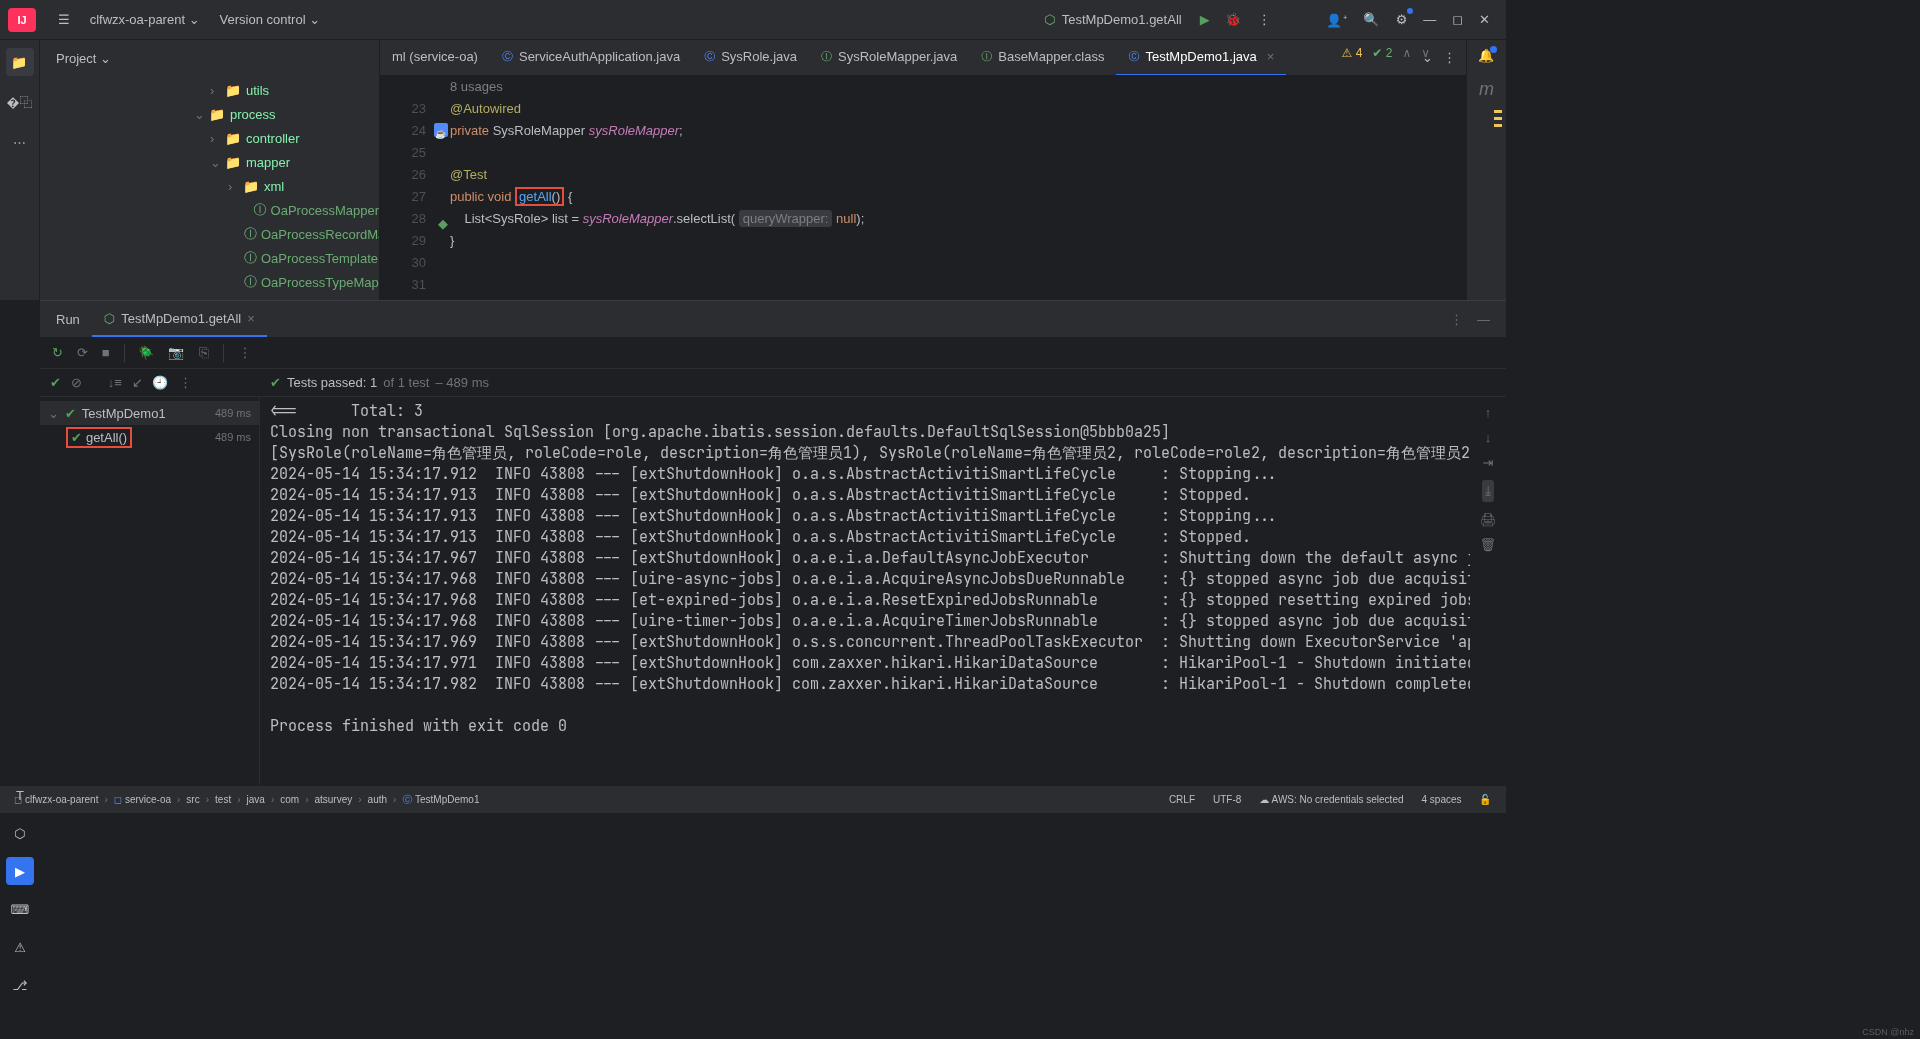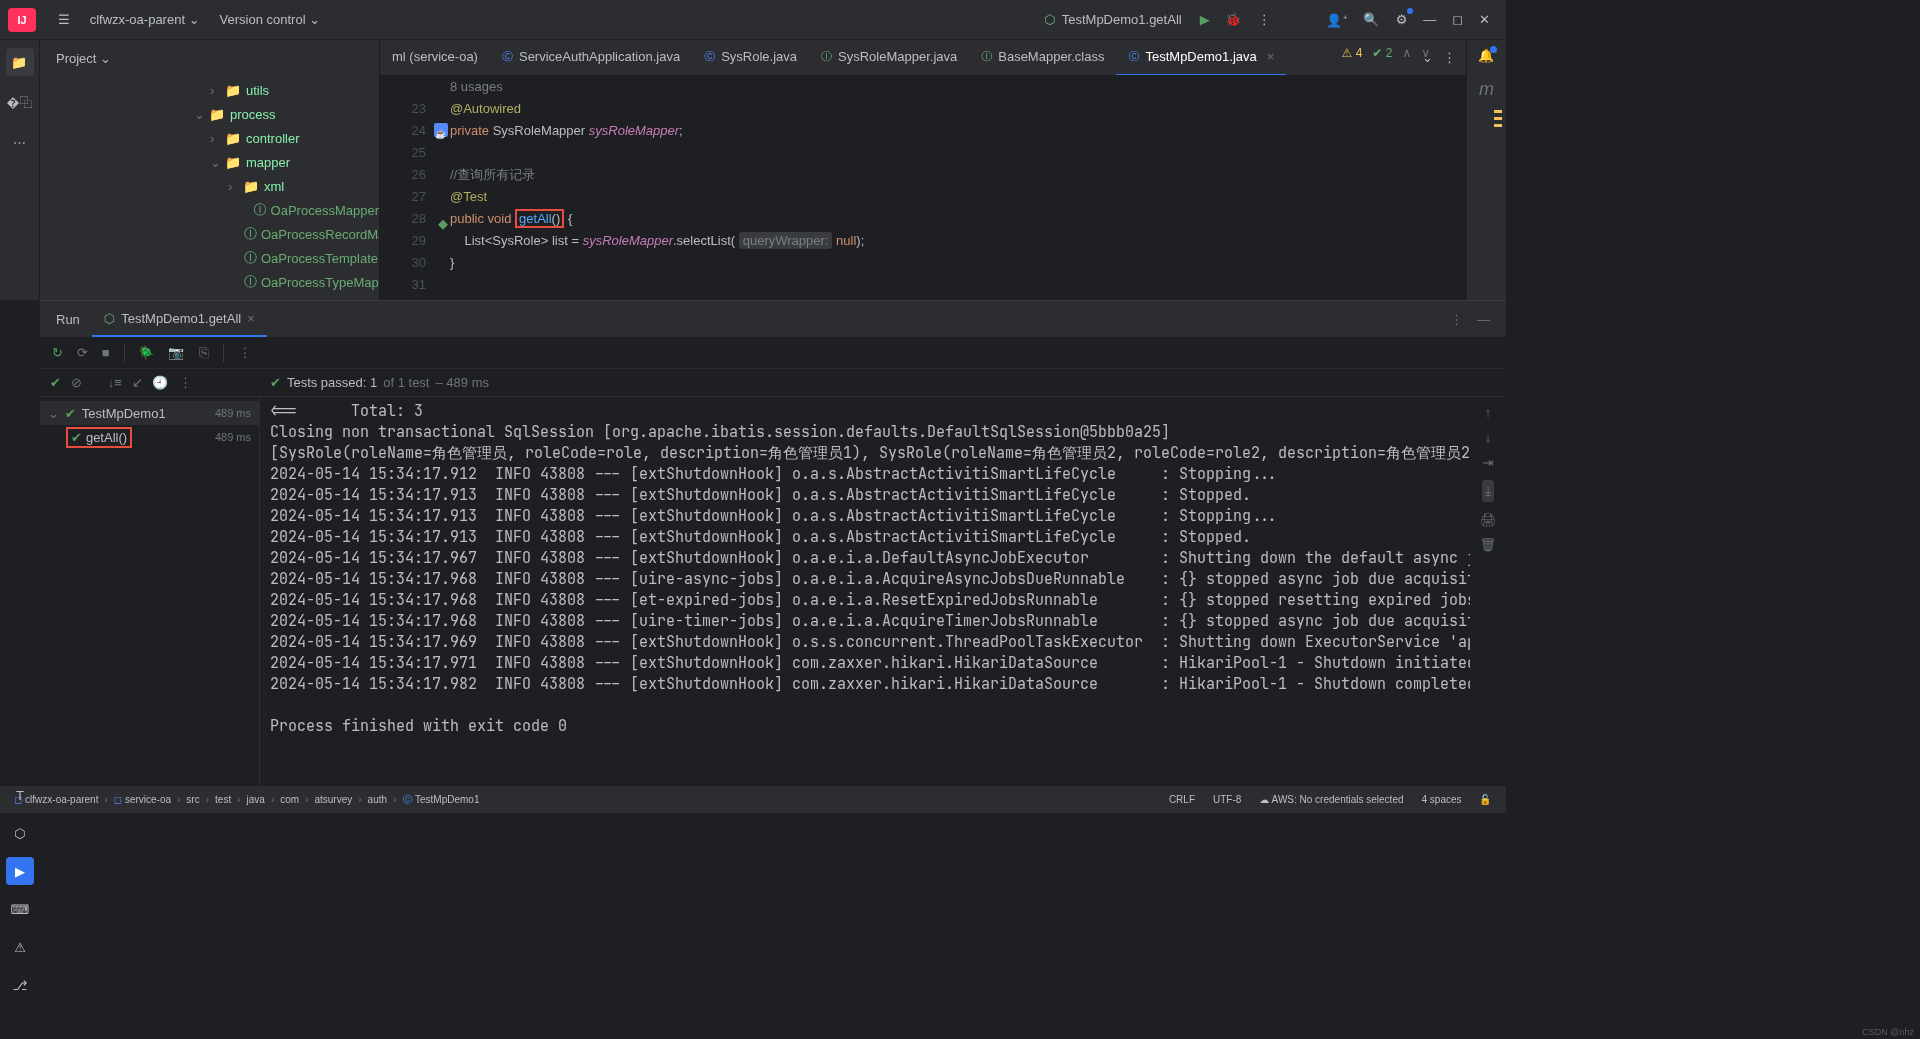--- a/index.html
+++ b/index.html
@@ -239,21 +239,20 @@
         <div class="gline" style="position:relative">28<span style="position:absolute;right:-22px;top:5px;color:#599e5e">◆</span></div>
         <div class="gline">29</div>
         <div class="gline">30</div>
         <div class="gline">31</div>
       </div>
       <div class="code-lines">
         <div class="line"><span class="cmt">8 usages</span></div>
         <div class="line"><span class="ann">@Autowired</span></div>
         <div class="line"><span class="kw">private</span> <span class="type">SysRoleMapper</span> <span class="fld">sysRoleMapper</span>;</div>
         <div class="line"></div>
-        <div class="line"><span class="cmt">//查询所有记录</span></div>
         <div class="line"><span class="ann">@Test</span></div>
         <div class="line"><span class="kw">public</span> <span class="kw">void</span> <span class="hl-box"><span class="meth">getAll</span>()</span> {</div>
         <div class="line">    <span class="type">List</span>&lt;<span class="type">SysRole</span>&gt; <span class="type">list</span> = <span class="fld">sysRoleMapper</span>.selectList( <span class="param-box"><span>queryWrapper:</span></span> <span class="kw">null</span>);</div>
         <div class="line">}</div>
       </div>
     </div>
   </div>
 
   <div class="right-tool">
     <div class="bell">🔔</div>

